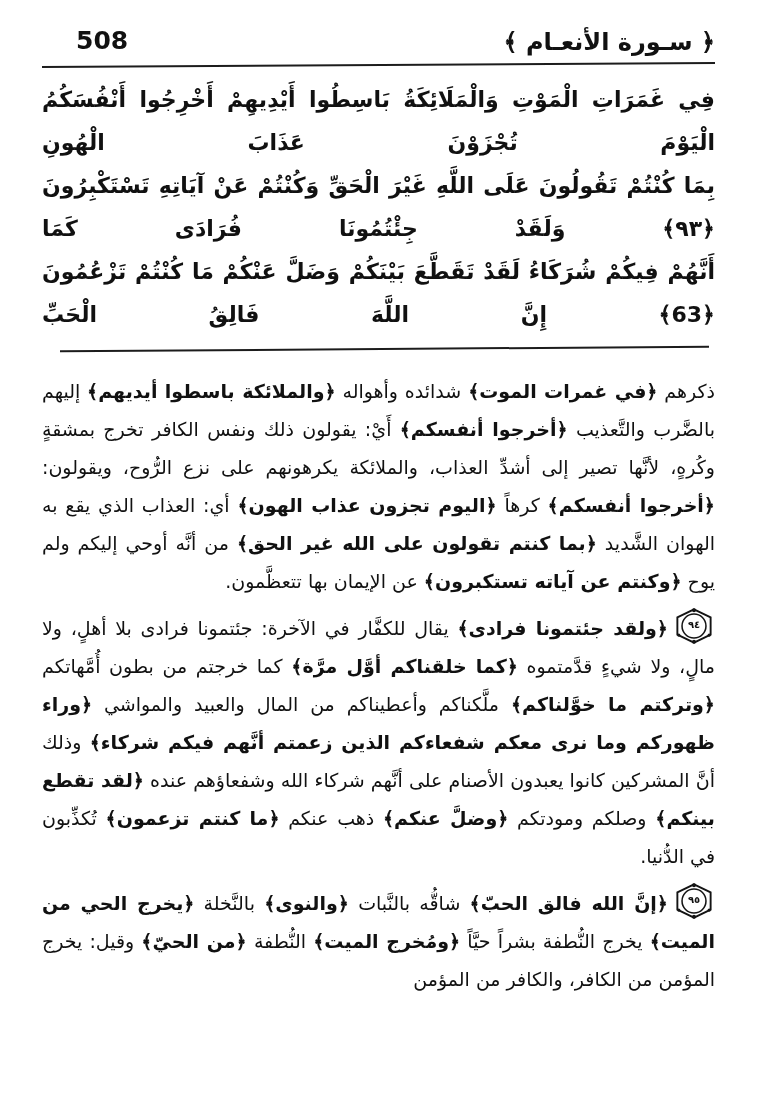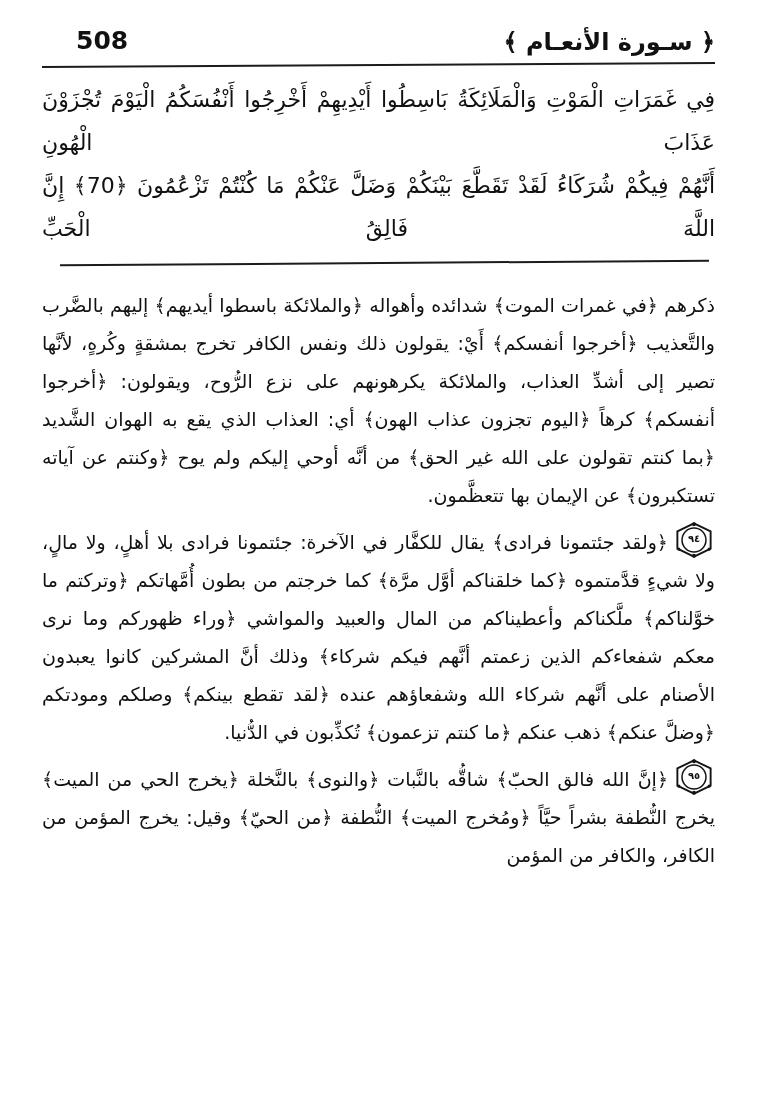--- a/index.html
+++ b/index.html
@@ -35,36 +35,36 @@
   }
   .rule2{
     border:none;height:0;
     border-top:2.4px solid #1c1c1c;
     margin:12px 6px 0 18px;
     transform:rotate(-0.4deg);
   }
   
   .quran{margin-top:12px;}
   .qline{
-    font-size:22px;font-weight:normal;
+    font-size:22px;font-weight:bold;
     line-height:43px;
     text-align:justify;
     -moz-text-align-last:justify;
     text-align-last:justify;
     white-space:normal;
   }
   
   .commentary{margin-top:22px;font-size:19px;}
   .para{
     margin:0 0 7px 0;
     line-height:38px;
     text-align:justify;
     text-align-last:right;
   }
-  .para .q{font-weight:normal;}
+  .para .q{font-weight:bold;}
   .para .n{font-weight:normal;}
   
   .marker{
     position:relative;display:inline-block;
     width:42px;height:38px;
     vertical-align:-10px;
     margin-left:5px;
   }
   .marker svg{position:absolute;inset:0;}
   .mnum{
@@ -80,21 +80,22 @@
 <div class="page">
 
   <div class="header">
     <div class="surah-title">﴿ سـورة الأنعـام ﴾</div>
     <div class="page-number">508</div>
   </div>
   <hr class="rule">
 
   <div class="quran">
     <div class="qline">فِي غَمَرَاتِ الْمَوْتِ وَالْمَلَائِكَةُ بَاسِطُوا أَيْدِيهِمْ أَخْرِجُوا أَنْفُسَكُمُ الْيَوْمَ تُجْزَوْنَ عَذَابَ الْهُونِ</div>
-    <div class="qline">أَنَّهُمْ فِيكُمْ شُرَكَاءُ لَقَدْ تَقَطَّعَ بَيْنَكُمْ وَضَلَّ عَنْكُمْ مَا كُنْتُمْ تَزْعُمُونَ ﴿70﴾ إِنَّ اللَّهَ فَالِقُ الْحَبِّ</div>
+    <div class="qline">بِمَا كُنْتُمْ تَقُولُونَ عَلَى اللَّهِ غَيْرَ الْحَقِّ وَكُنْتُمْ عَنْ آيَاتِهِ تَسْتَكْبِرُونَ ﴿٩٣﴾ وَلَقَدْ جِئْتُمُونَا فُرَادَى كَمَا</div>
+    <div class="qline">أَنَّهُمْ فِيكُمْ شُرَكَاءُ لَقَدْ تَقَطَّعَ بَيْنَكُمْ وَضَلَّ عَنْكُمْ مَا كُنْتُمْ تَزْعُمُونَ ﴿63﴾ إِنَّ اللَّهَ فَالِقُ الْحَبِّ</div>
   </div>
 
   <hr class="rule2">
 
   <div class="commentary">
 
     <p class="para"><span><span class="n">ذكرهم </span><span class="q">﴿في غمرات الموت﴾</span><span class="n"> شدائده وأهواله </span><span class="q">﴿والملائكة باسطوا أيديهم﴾</span><span class="n"> إليهم بالضَّرب والتَّعذيب </span><span class="q">﴿أخرجوا أنفسكم﴾</span><span class="n"> أَيْ: يقولون ذلك ونفس الكافر تخرج بمشقةٍ وكُرهٍ، لأنَّها تصير إلى أشدِّ العذاب، والملائكة يكرهونهم على نزع الرُّوح، ويقولون: </span><span class="q">﴿أخرجوا أنفسكم﴾</span><span class="n"> كرهاً </span><span class="q">﴿اليوم تجزون عذاب الهون﴾</span><span class="n"> أي: العذاب الذي يقع به الهوان الشَّديد </span><span class="q">﴿بما كنتم تقولون على الله غير الحق﴾</span><span class="n"> من أنَّه أوحي إليكم ولم يوح </span><span class="q">﴿وكنتم عن آياته تستكبرون﴾</span><span class="n"> عن الإيمان بها تتعظَّمون.</span></span></p>
 
     <p class="para"><span class="marker"><svg viewBox="0 0 44 40" width="42" height="38">
             <polygon points="22,2.5 39.5,11 39.5,29 22,37.5 4.5,29 4.5,11" fill="none" stroke="#141414" stroke-width="2"></polygon>

